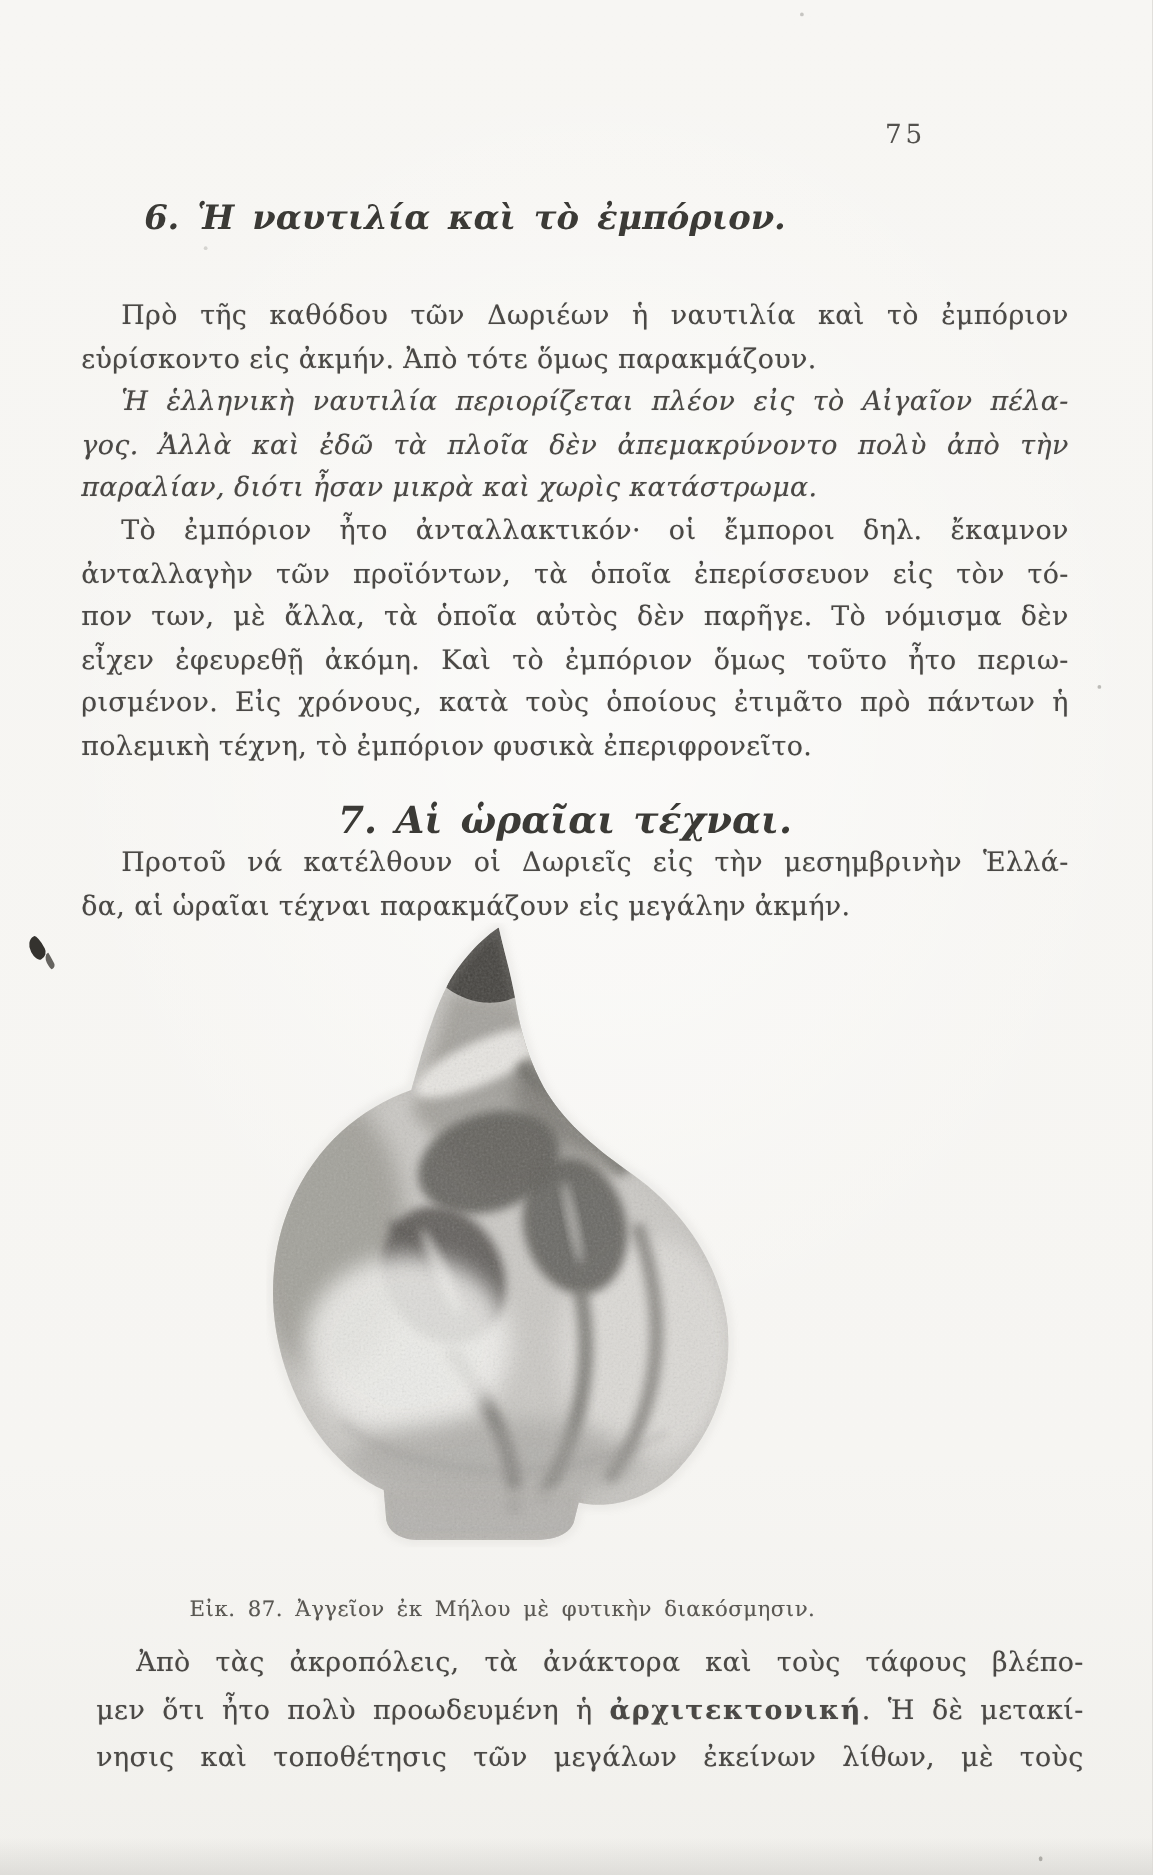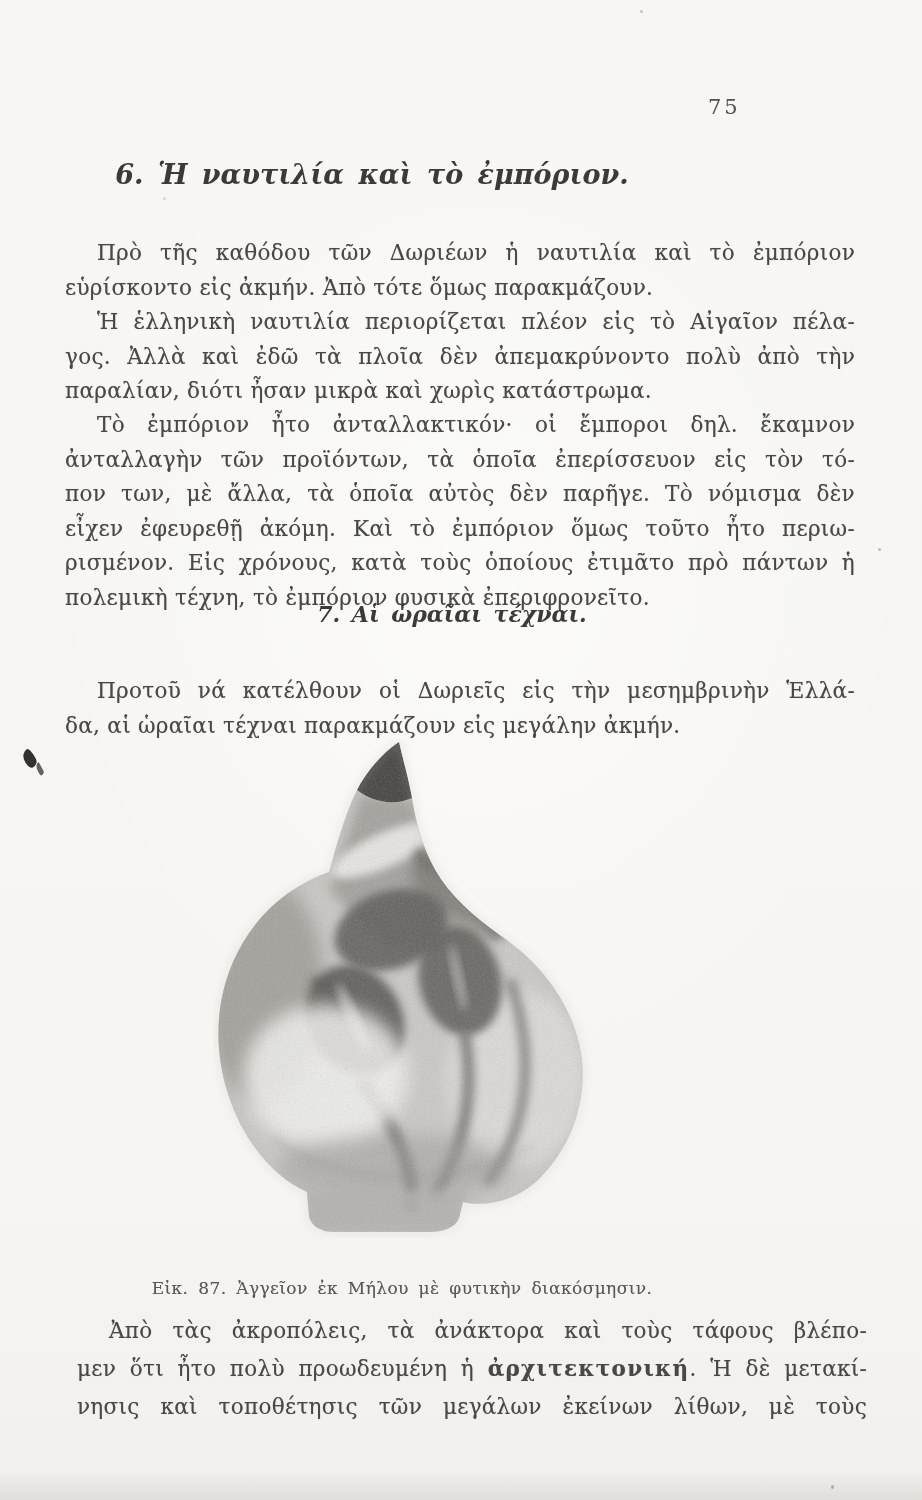--- a/index.html
+++ b/index.html
@@ -43,30 +43,30 @@
     left:708px;top:95px;
     font-size:21px;letter-spacing:3px;color:#53514d;
   }
   .heading{
     left:65px;width:790px;
     text-align:center;
     font-style:italic;font-weight:700;
     color:#3b3a36;
   }
   .h6{top:159px;font-size:27px;word-spacing:5px;transform:translateX(-88px);}
-  .h7{top:601px;font-size:22px;word-spacing:4px;transform:translateX(-8px);}
+  .h7{top:639px;font-size:30px;word-spacing:4px;transform:translateX(-8px);}
   .para{
     left:65px;width:790px;
     font-size:21.5px;line-height:34.5px;
     letter-spacing:.3px;
     color:#4a4845;
     text-shadow:0 0 .7px rgba(74,72,69,.45);
   }
   .p1{top:236px;}
-  .p2{top:305px;}
+  .p2{top:305px;font-style:italic;}
   .p3{top:408px;}
   .p4{top:674px;}
   .p5{top:1312px;line-height:38px;margin-left:12px;}
   .ln{text-align:left;}
   .just{text-align:justify;text-align-last:justify;}
   .first{padding-left:32px;}
   .emph{font-weight:700;letter-spacing:1.3px;}
   .caption{
     left:65px;top:1278px;width:790px;
     text-align:center;

